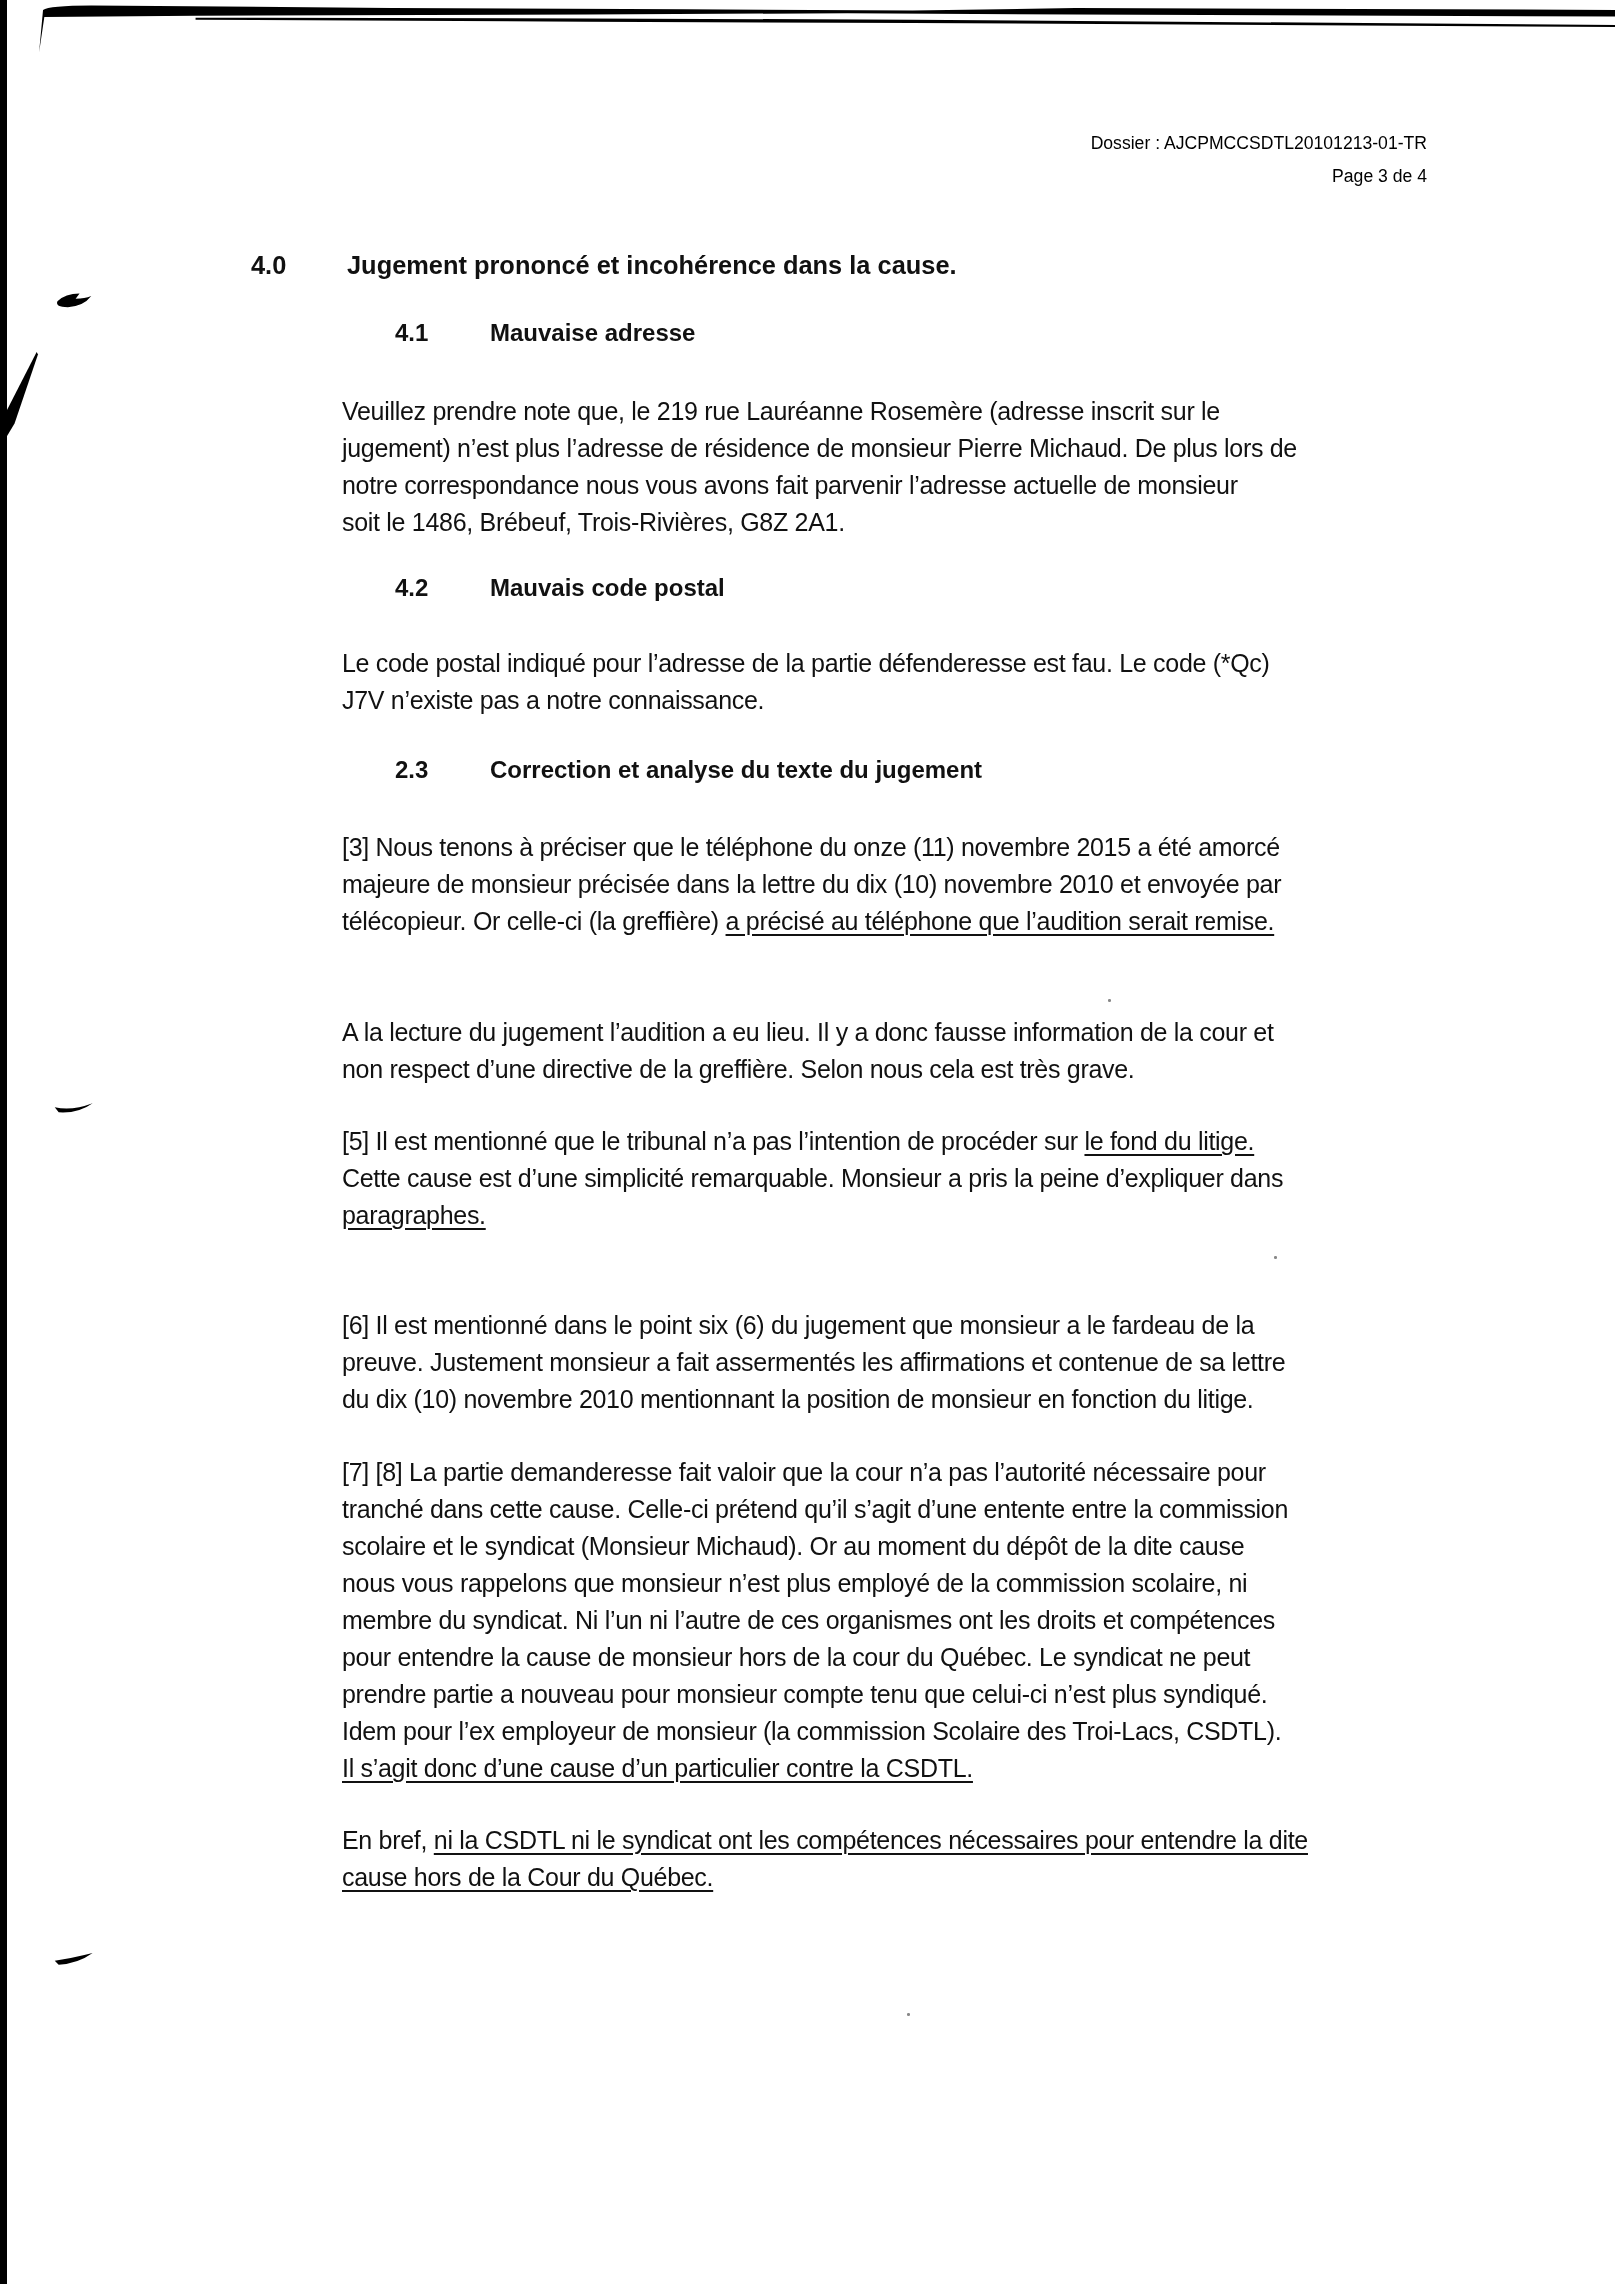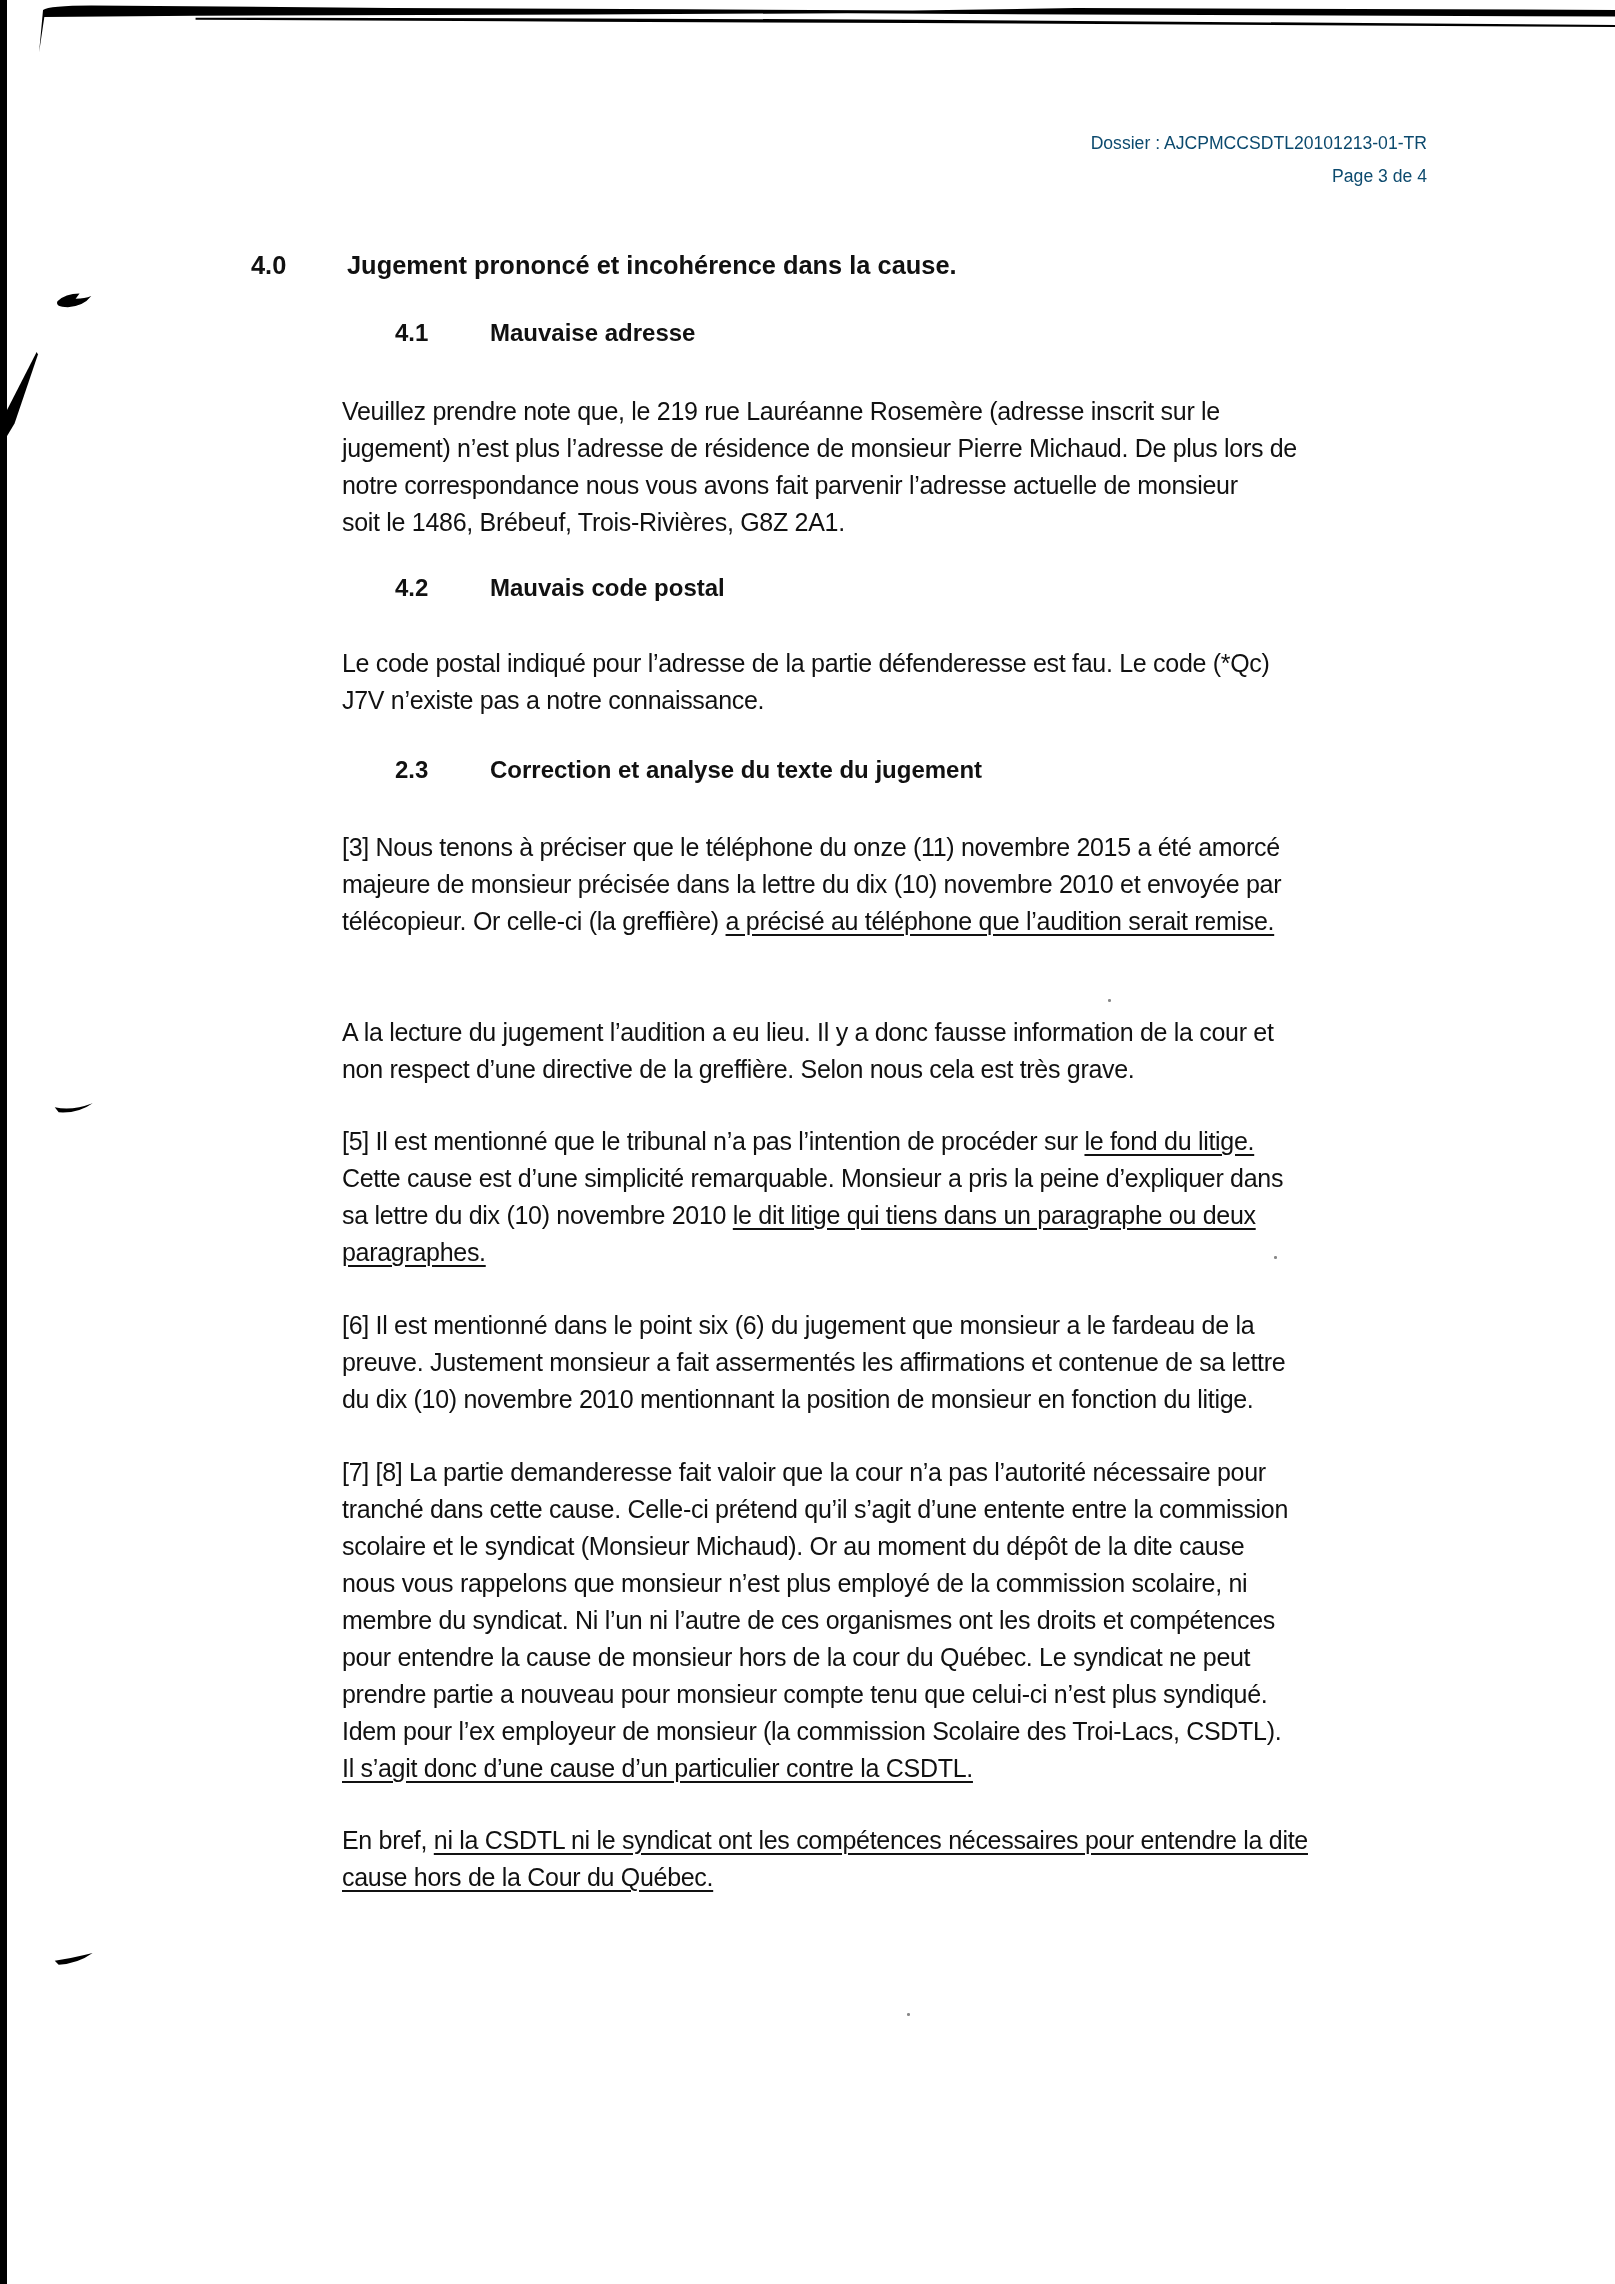--- a/index.html
+++ b/index.html
@@ -5,21 +5,21 @@
     html, body { margin: 0; padding: 0; background: #ffffff; }
     body {
       width: 1616px; height: 2284px; position: relative; overflow: hidden;
       font-family: "Liberation Sans", sans-serif; color: #111111;
     }
     .scan-top { position: absolute; left: 0; top: 0; width: 1616px; height: 59px; }
     .scan-left-edge { position: absolute; left: 0; top: 0; width: 6.5px; height: 2284px; background: #000; }
     .mark { position: absolute; }
     .header {
       position: absolute; right: 189px; top: 127px; text-align: right;
-      font-size: 17.6px; line-height: 33px; color: #0c4a6e;
+      font-size: 17.6px; line-height: 33px; color: #000000;
     }
     .h-level1 {
       position: absolute; left: 251px; top: 251px; font-weight: bold; font-size: 25.4px;
     }
     .h-level1 .num { display: inline-block; width: 96px; }
     .h-level2 { position: absolute; left: 347px; font-weight: bold; font-size: 24px; }
     .h-level2 .num { display: inline-block; width: 95px; margin-left: 48px; }
     .para {
       position: absolute; left: 342px; width: 1108px; font-size: 25px;
       line-height: 37px; letter-spacing: -0.3px;
@@ -89,21 +89,20 @@
 </div>
 
 <div class="para" style="top:1014px">
   <div>A la lecture du jugement l’audition a eu lieu. Il y a donc fausse information de la cour et</div>
   <div>non respect d’une directive de la greffière. Selon nous cela est très grave.</div>
 </div>
 
 <div class="para" style="top:1123px">
   <div><span>[5] Il est mentionné que le tribunal n’a pas l’intention de procéder sur </span><span class="u">le fond du litige.</span></div>
   <div>Cette cause est d’une simplicité remarquable. Monsieur a pris la peine d’expliquer dans</div>
-  <div><span>sa lettre du dix (10) novembre 2010 </span><span class="u">le dit litige qui tiens dans un paragraphe ou deux</span></div>
   <div><span class="u">paragraphes.</span></div>
 </div>
 
 <div class="para" style="top:1307px">
   <div>[6] Il est mentionné dans le point six (6) du jugement que monsieur a le fardeau de la</div>
   <div>preuve. Justement monsieur a fait assermentés les affirmations et contenue de sa lettre</div>
   <div>du dix (10) novembre 2010 mentionnant la position de monsieur en fonction du litige.</div>
 </div>
 
 <div class="para" style="top:1454px">

